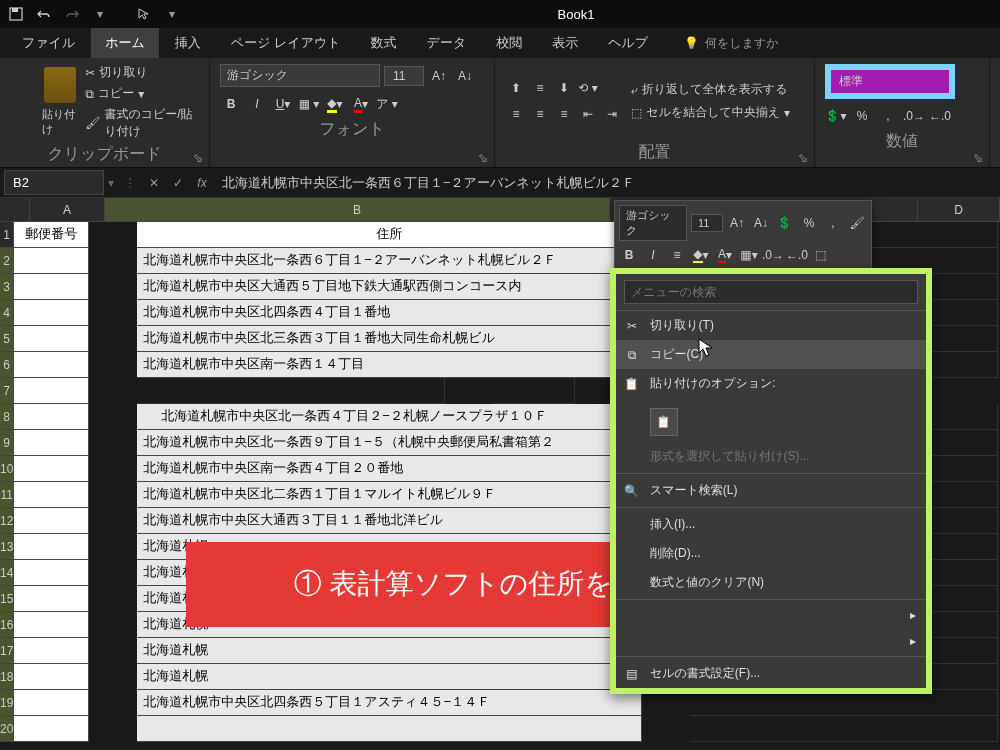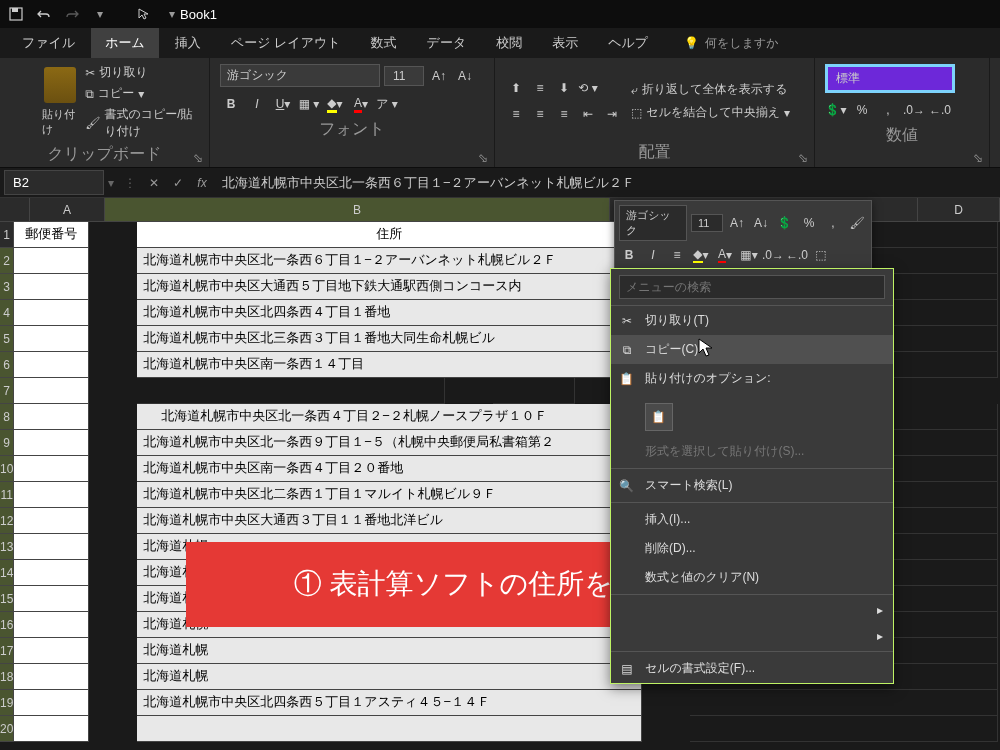--- a/index.html
+++ b/index.html
@@ -2,21 +2,21 @@
 <html><head>
 <meta charset="utf-8">
 <style>
 * { margin: 0; padding: 0; box-sizing: border-box; }
 body { font-family: "Yu Gothic", "Meiryo", sans-serif; background: #1a1a1a; color: #ccc; font-size: 12px; overflow: hidden; width: 1000px; height: 750px; }
 
 
 .titlebar { height: 28px; background: #0d0d0d; display: flex; align-items: center; padding: 0 8px; }
 .qat { display: flex; gap: 12px; align-items: center; }
 .qat-icon { width: 16px; height: 16px; display: flex; align-items: center; justify-content: center; color: #999; cursor: pointer; }
-.title-center { flex: 1; text-align: left; padding-right: 20px; color: #fff; font-size: 13px; }
+.title-center { flex: 1; text-align: center; padding-right: 20px; color: #fff; font-size: 13px; }
 
 
 .tabs { height: 30px; background: #1a1a1a; display: flex; align-items: center; padding-left: 8px; gap: 2px; }
 .tab { padding: 6px 14px; color: #ccc; cursor: pointer; font-size: 13px; }
 .tab.active { background: #404040; color: #fff; }
 .tell-me { display: flex; align-items: center; gap: 6px; margin-left: 20px; color: #999; }
 
 
 .ribbon { height: 110px; background: #2b2b2b; display: flex; border-bottom: 1px solid #0d0d0d; }
 .ribbon-group { border-right: 1px solid #1a1a1a; padding: 6px 10px 4px 10px; display: flex; flex-direction: column; position: relative; }
@@ -28,21 +28,21 @@
 .clipboard-side-item { display: flex; align-items: center; gap: 4px; cursor: pointer; }
 .font-row { display: flex; gap: 4px; align-items: center; }
 .font-select { background: #3a3a3a; border: 1px solid #555; color: #ccc; padding: 2px 20px 2px 6px; font-size: 12px; min-width: 160px; }
 .font-size { background: #3a3a3a; border: 1px solid #555; color: #ccc; padding: 2px 8px; font-size: 12px; width: 40px; }
 .ribbon-btn { width: 22px; height: 22px; display: flex; align-items: center; justify-content: center; color: #ccc; cursor: pointer; border-radius: 2px; }
 .ribbon-col { display: flex; flex-direction: column; gap: 6px; }
 .align-grid { display: flex; flex-direction: column; gap: 4px; }
 .align-row { display: flex; gap: 2px; }
 .wrap-merge { display: flex; flex-direction: column; gap: 6px; font-size: 12px; }
 .wrap-merge-item { display: flex; align-items: center; gap: 4px; cursor: pointer; }
-.num-format { background: #6d28d9; border: 3px solid #7dd3fc; color: #ccc; padding: 3px 30px 3px 8px; font-size: 12px; width: 130px; }
+.num-format { background: #a21caf; border: 6px solid #7dd3fc; color: #ccc; padding: 3px 30px 3px 8px; font-size: 12px; width: 130px; }
 .dialog-launcher { position: absolute; right: 4px; bottom: 4px; width: 12px; height: 12px; color: #999; cursor: pointer; }
 
 
 .formula-bar { height: 30px; background: #1a1a1a; display: flex; align-items: center; border-bottom: 1px solid #333; }
 .name-box { width: 100px; background: #2b2b2b; border: 1px solid #444; padding: 4px 8px; color: #fff; margin: 0 4px; font-size: 13px; }
 .fb-btn { width: 24px; height: 24px; display: flex; align-items: center; justify-content: center; color: #999; cursor: pointer; }
 .formula-input { flex: 1; padding: 4px 8px; color: #ccc; font-size: 13px; }
 
 
 .grid-area { position: relative; background: #1a1a1a; height: calc(750px - 28px - 30px - 110px - 30px); }
@@ -60,21 +60,21 @@
 .cell.header-cell { text-align: center; }
 .cell.selected { background: #e8e8e8; }
 
 
 .mini-toolbar { position: absolute; background: #3a3a3a; border: 1px solid #555; padding: 4px; display: flex; gap: 6px; box-shadow: 0 2px 8px rgba(0,0,0,0.5); }
 .mini-sel { background: #2b2b2b; border: 1px solid #555; color: #ccc; padding: 2px 6px; font-size: 11px; }
 .mini-row { display: flex; gap: 4px; align-items: center; }
 .mini-btn { width: 20px; height: 20px; display: flex; align-items: center; justify-content: center; color: #ccc; cursor: pointer; }
 
 
-.context-menu { position: absolute; background: #3a3a3a; border: 1px solid #bef264; width: 284px; box-shadow: 0 4px 12px rgba(0,0,0,0.5); z-index: 10; }
+.context-menu { position: absolute; background: #3a3a3a; border: 6px solid #bef264; width: 322px; box-shadow: 0 4px 12px rgba(0,0,0,0.5); z-index: 10; }
 .cm-search { padding: 6px 8px; border-bottom: 1px solid #555; }
 .cm-search input { width: 100%; background: #2b2b2b; border: 1px solid #555; color: #999; padding: 4px 6px; font-size: 12px; }
 .cm-item { padding: 6px 10px 6px 34px; color: #ddd; font-size: 12px; cursor: pointer; position: relative; display: flex; align-items: center; }
 .cm-item.highlighted { background: #505050; }
 .cm-item.disabled { color: #777; }
 .cm-item .icon { position: absolute; left: 8px; width: 16px; text-align: center; }
 .cm-item .arrow { margin-left: auto; }
 .cm-sep { height: 1px; background: #555; margin: 2px 0; }
 .cm-paste-opts { padding: 6px 10px 6px 34px; }
 .cm-paste-icon { width: 28px; height: 28px; background: #4a4a4a; border: 1px solid #666; display: inline-flex; align-items: center; justify-content: center; margin-top: 4px; }

